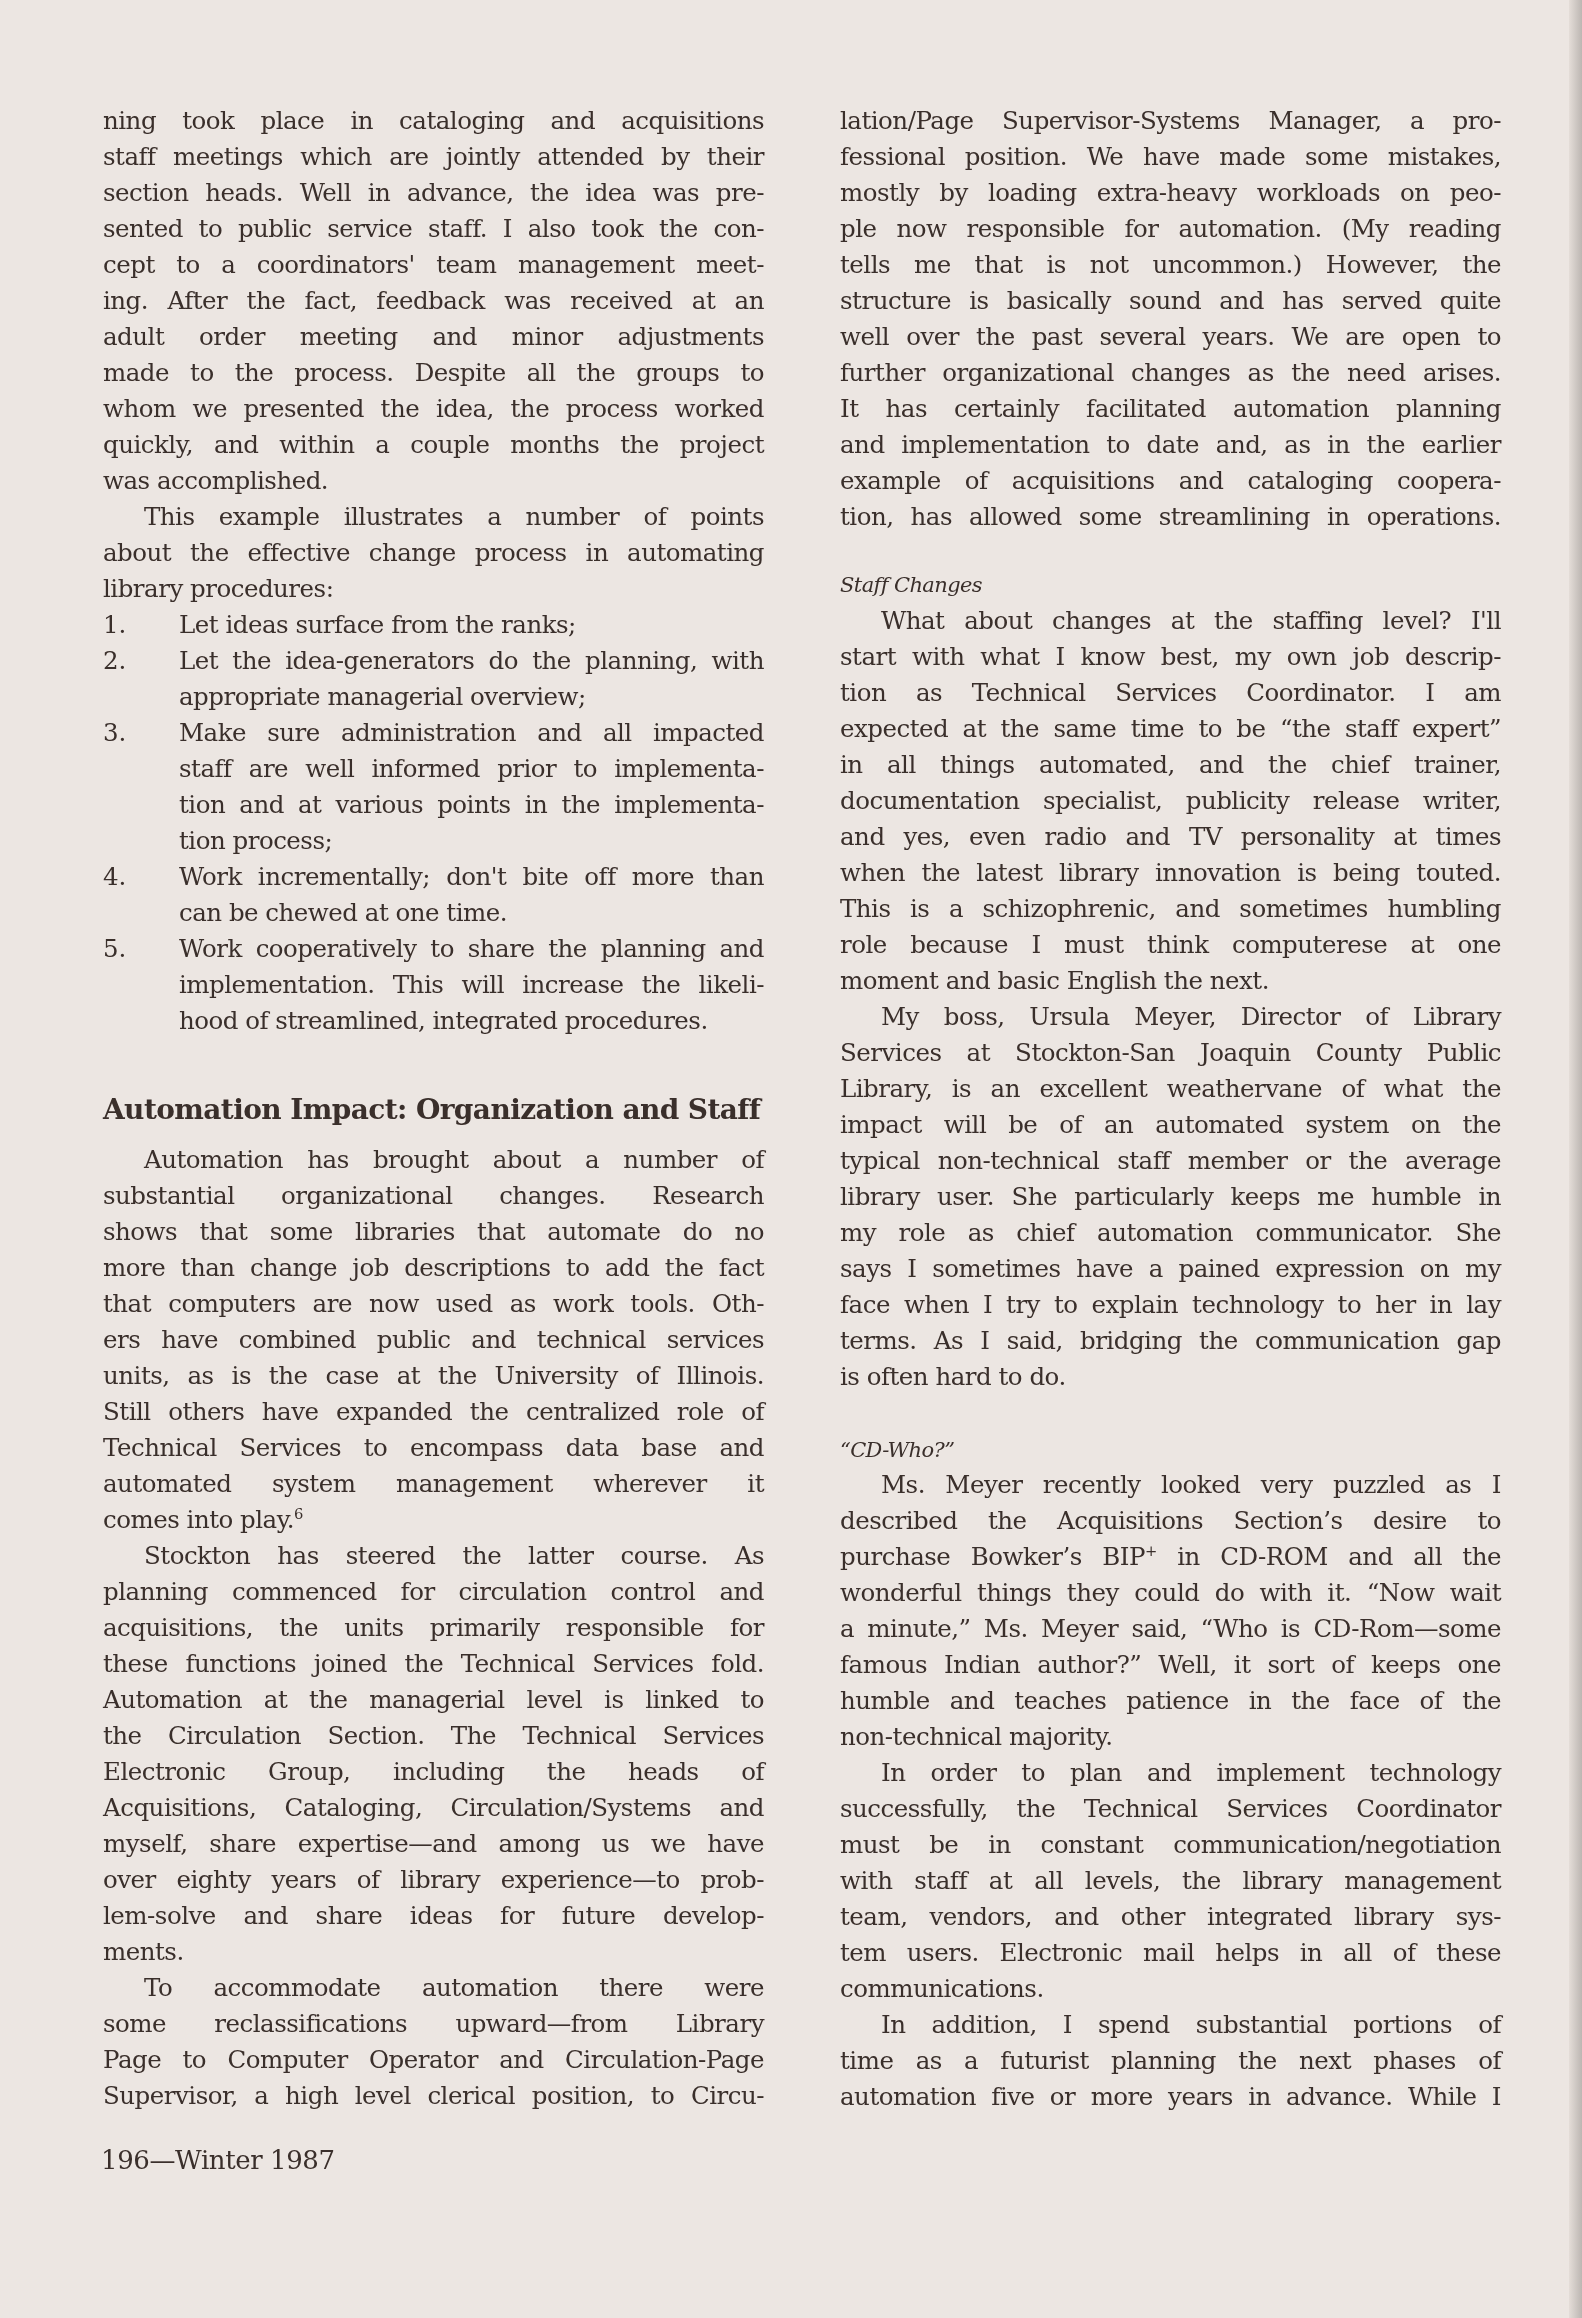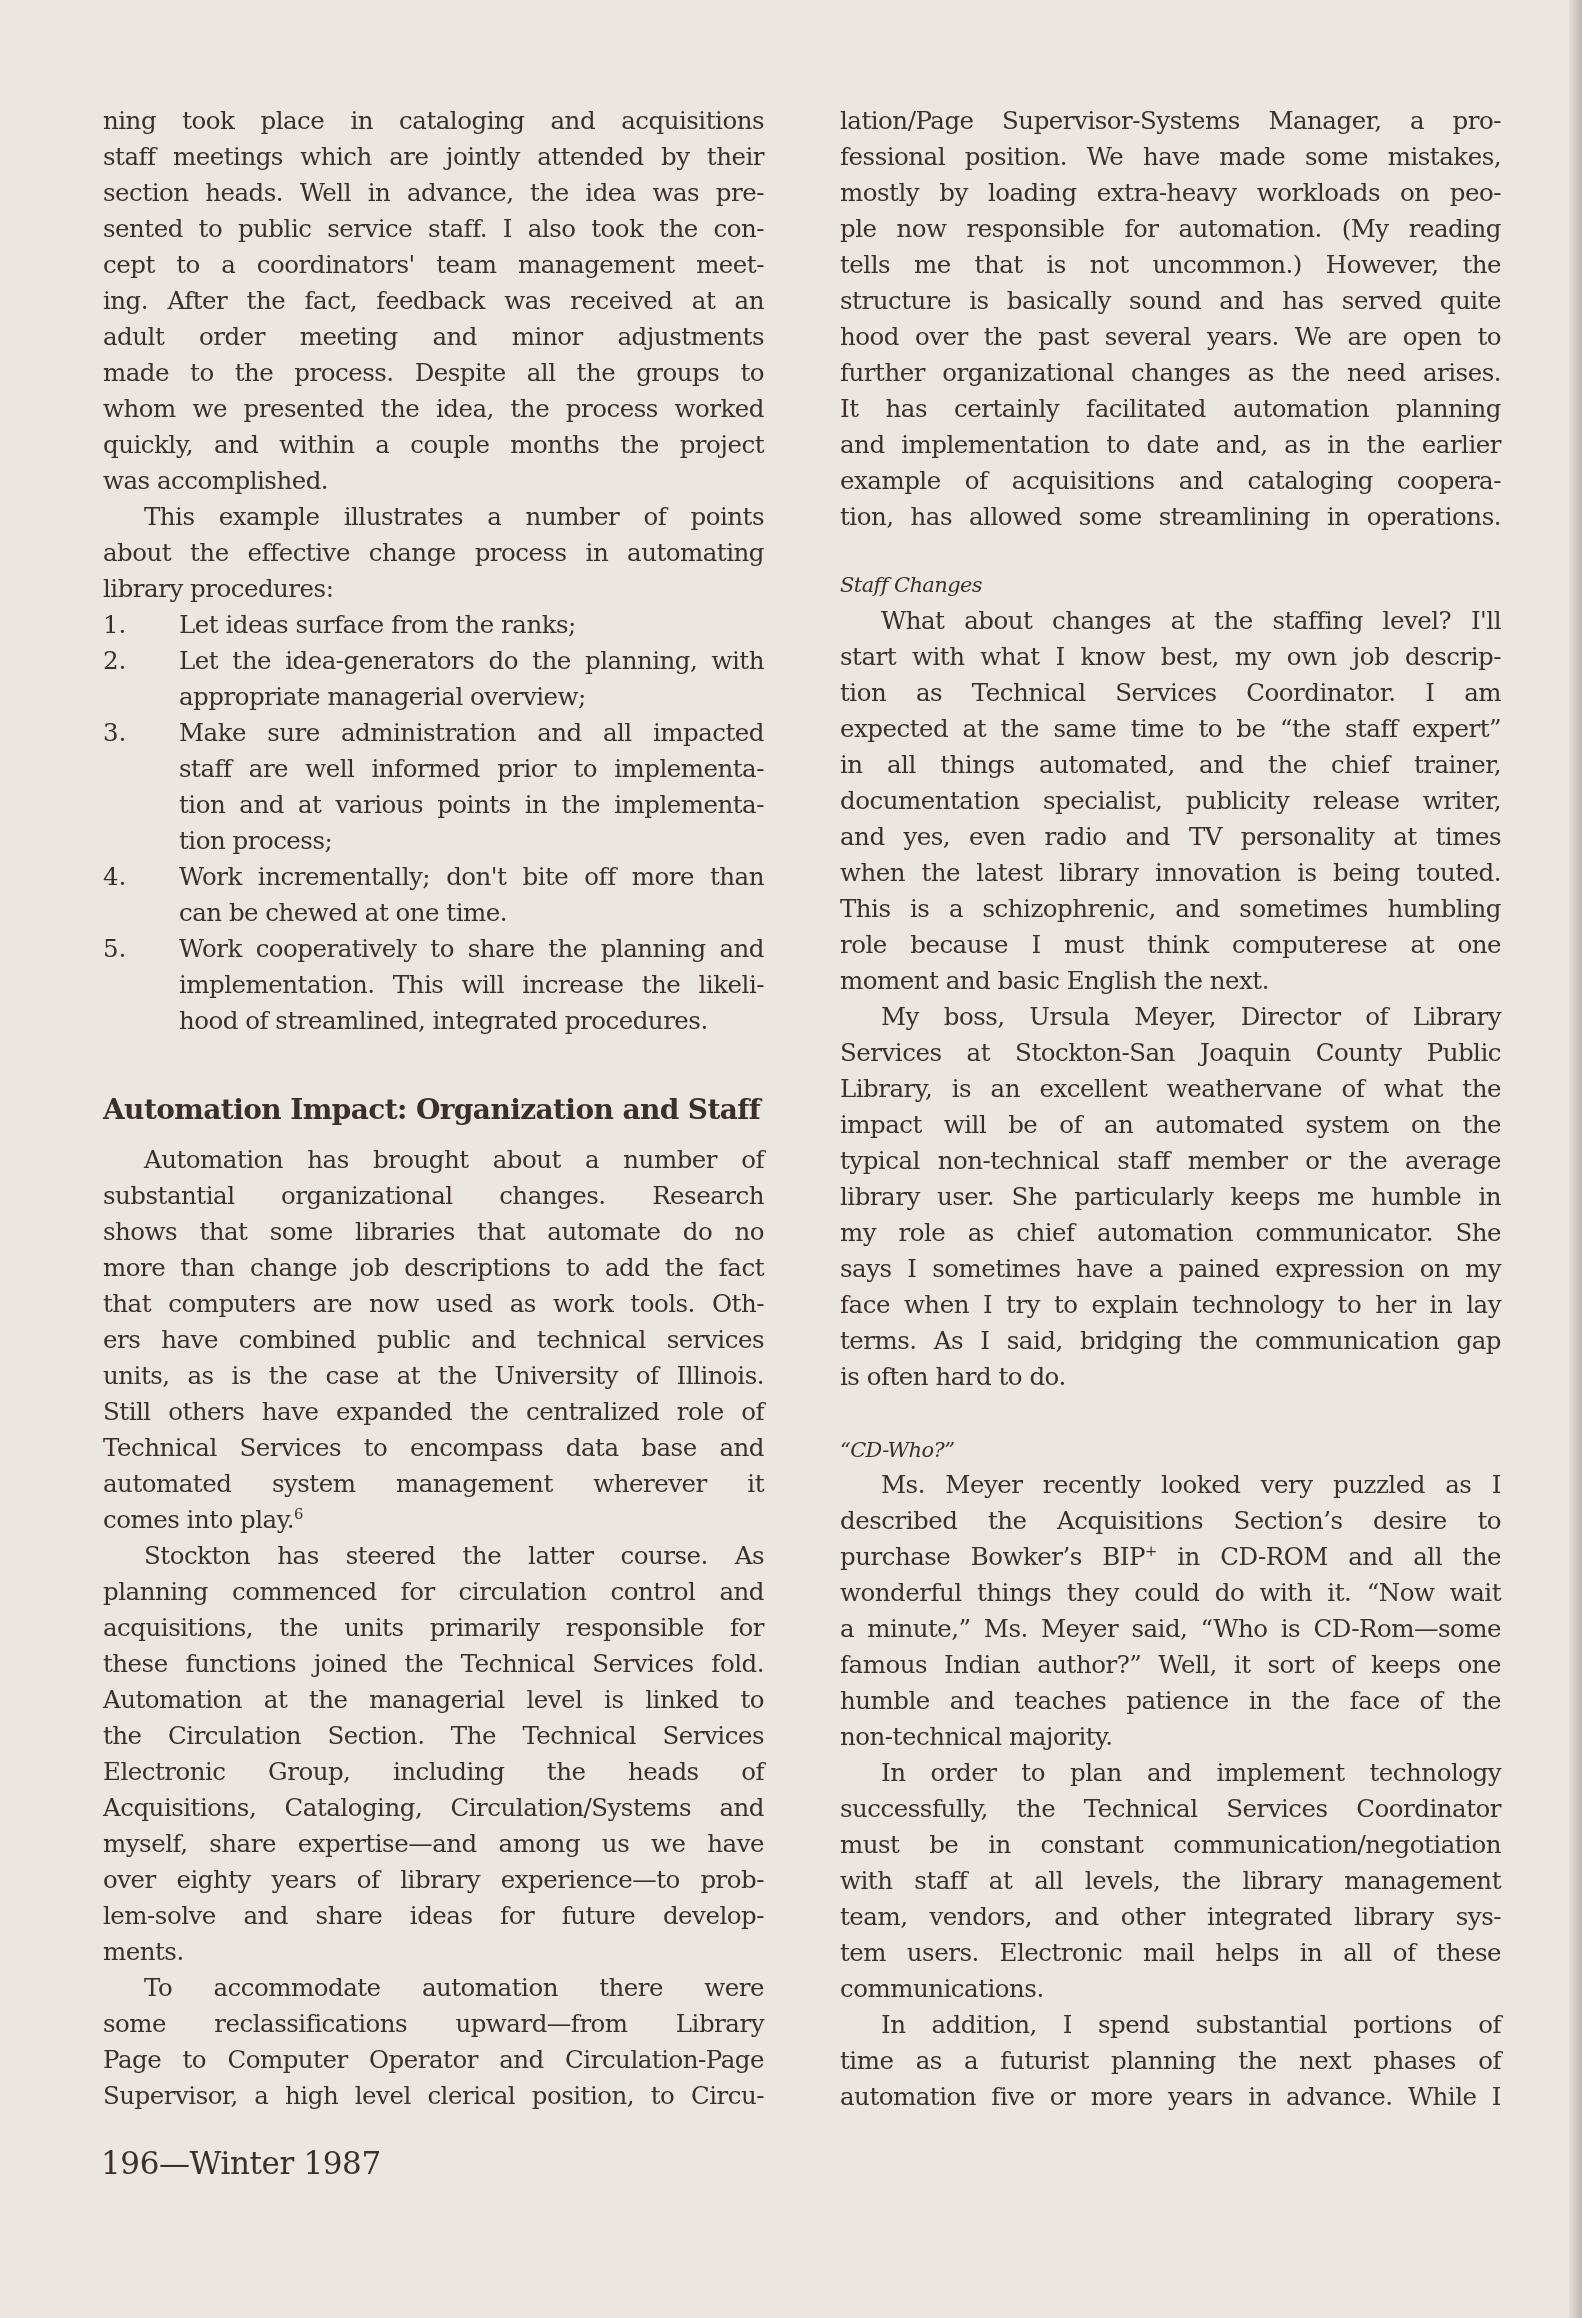--- a/index.html
+++ b/index.html
@@ -42,21 +42,21 @@
   .heading-bold {
     font-weight: bold; font-size: 28px; letter-spacing: -0.6px;
     line-height: 36px; height: 36px; white-space: nowrap;
   }
   .heading-italic {
     font-style: italic; font-size: 21px; letter-spacing: -0.6px;
     line-height: 36px; height: 36px; white-space: nowrap;
   }
   .footer {
     position: absolute; left: 101px; top: 2145px;
-    font-size: 31px; letter-spacing: -0.4px; white-space: nowrap;
+    font-size: 26px; letter-spacing: -0.4px; white-space: nowrap;
   }
   sup { font-size: 60%; line-height: 0; }
 </style>
 </head>
 <body>
 
 <div class="page-shadow"></div>
 
 <div class="col" id="col-left">
 
@@ -153,21 +153,21 @@
 
 <div class="col" id="col-right">
 
   <div class="blk" style="top:103px">
     <span class="line">lation/Page Supervisor-Systems Manager, a pro-</span>
     <span class="line">fessional position. We have made some mistakes,</span>
     <span class="line">mostly by loading extra-heavy workloads on peo-</span>
     <span class="line">ple now responsible for automation. (My reading</span>
     <span class="line">tells me that is not uncommon.) However, the</span>
     <span class="line">structure is basically sound and has served quite</span>
-    <span class="line">hood over the past several years. We are open to</span>
+    <span class="line">well over the past several years. We are open to</span>
     <span class="line">further organizational changes as the need arises.</span>
     <span class="line">It has certainly facilitated automation planning</span>
     <span class="line">and implementation to date and, as in the earlier</span>
     <span class="line">example of acquisitions and cataloging coopera-</span>
     <span class="line">tion, has allowed some streamlining in operations.</span>
   </div>
 
   <div class="blk heading-italic" style="top:567px">Staff Changes</div>
 
   <div class="blk" style="top:603px">

